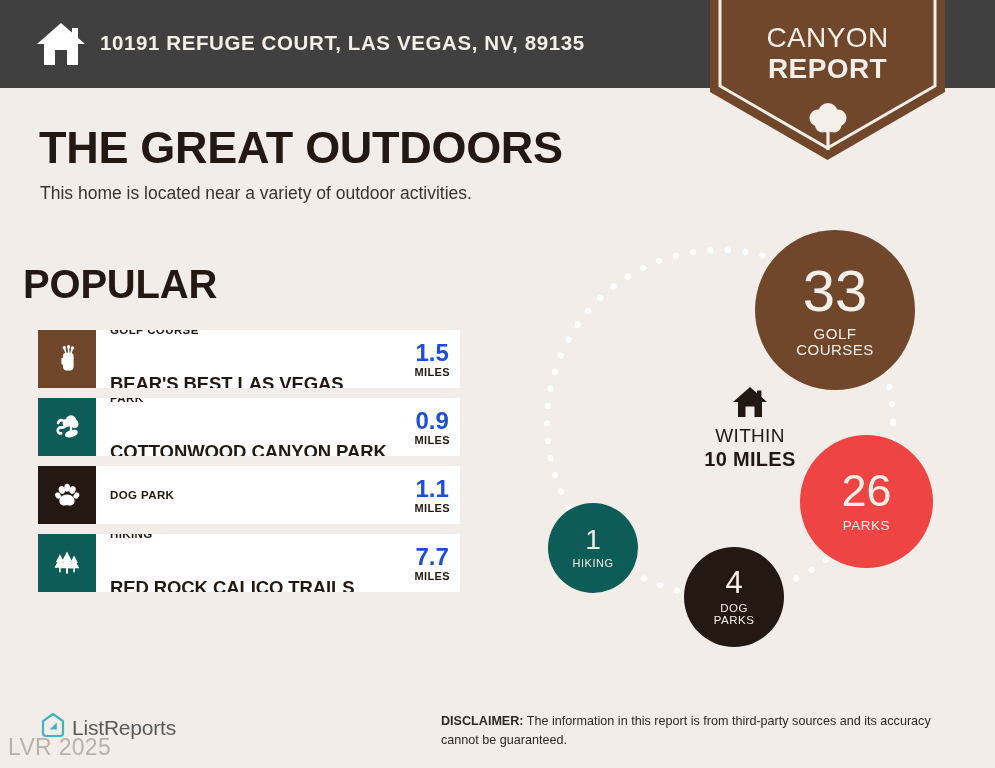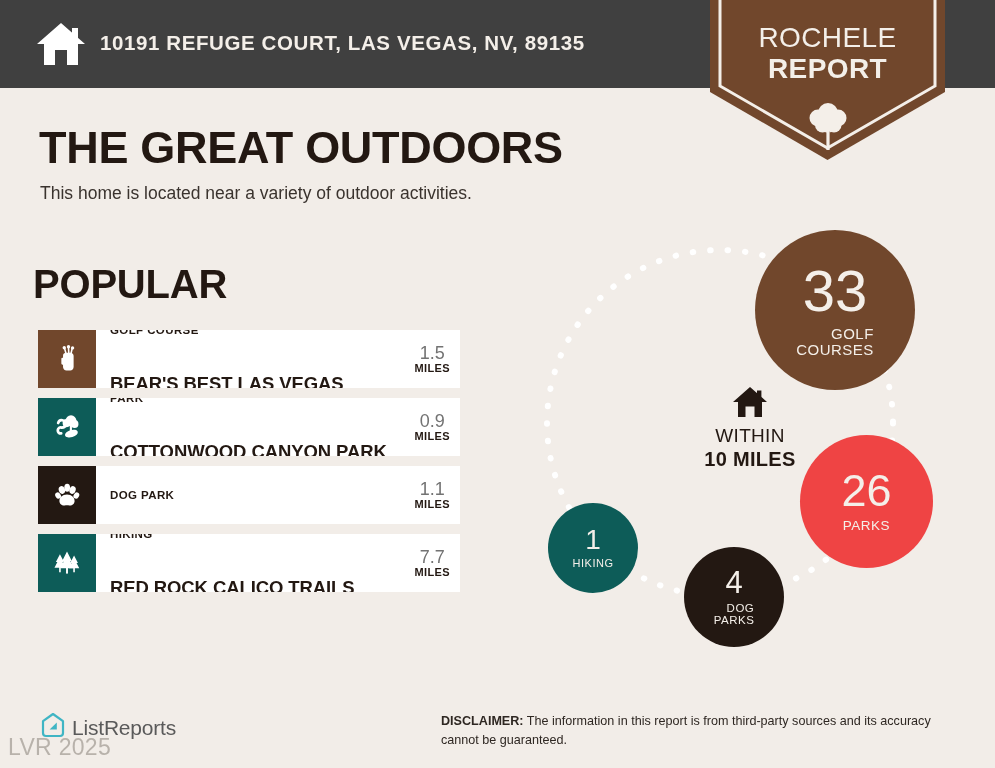--- a/index.html
+++ b/index.html
@@ -85,21 +85,21 @@
     position: absolute;
     left: 40px; top: 183px;
     color: #3a332e;
     font-size: 17.5px;
     font-weight: 400;
   }
 
   
   #popular-title {
     position: absolute;
-    left: 33px; top: 262px;
+    left: 23px; top: 262px;
     color: #231812;
     font-size: 40px;
     font-weight: 700;
     letter-spacing: -0.2px;
   }
   #popular-list {
     position: absolute;
     left: 38px; top: 330px;
     width: 422px;
   }
@@ -145,23 +145,23 @@
   .poi-dist {
     flex: 0 0 auto;
     display: flex;
     flex-direction: column;
     align-items: center;
     justify-content: center;
     padding-right: 10px;
     padding-left: 4px;
   }
   .poi-dist-num {
-    color: #737373;
-    font-size: 18px;
-    font-weight: 400;
+    color: #1d4ed8;
+    font-size: 24px;
+    font-weight: 700;
     line-height: 1.05;
   }
   .poi-dist-unit {
     color: #231812;
     font-size: 11px;
     font-weight: 700;
     letter-spacing: 0.4px;
     line-height: 1.1;
   }
 
@@ -177,21 +177,21 @@
     width: 460px; height: 440px;
   }
   .stat-circle {
     position: absolute;
     border-radius: 50%;
     display: flex;
     flex-direction: column;
     align-items: center;
     justify-content: center;
     color: #f4efe9;
-    text-align: right;
+    text-align: center;
   }
   .stat-num {
     font-weight: 400;
     line-height: 0.95;
   }
   .stat-label {
     font-weight: 400;
     line-height: 1.05;
     letter-spacing: 0.5px;
   }
@@ -296,21 +296,21 @@
     </div>
     <div id="header-address">10191 REFUGE COURT, LAS VEGAS, NV, 89135</div>
   </div>
 
   <div id="badge">
     <svg id="badge-shape" viewBox="0 0 235 160" width="235" height="160">
       <path d="M0 -40 L235 -40 L235 92 L117.5 160 L0 92 Z" fill="#71472c"></path>
       <path d="M10 -30 L225 -30 L225 86 L117.5 148 L10 86 Z" fill="none" stroke="#f4efe9" stroke-width="3"></path>
     </svg>
     <div id="badge-title">
-      <div class="l1">ROCHELE</div>
+      <div class="l1">CANYON</div>
       <div class="l2">REPORT</div>
     </div>
     <div id="badge-tree">
       <svg viewBox="0 0 40 52" width="40" height="52" aria-hidden="true">
         <g fill="#f4efe9">
           <circle cx="20" cy="13" r="10"></circle>
           <circle cx="10" cy="18" r="8.5"></circle>
           <circle cx="30" cy="18" r="8.5"></circle>
           <circle cx="14.5" cy="25" r="7.5"></circle>
           <circle cx="26" cy="25" r="7.5"></circle>

